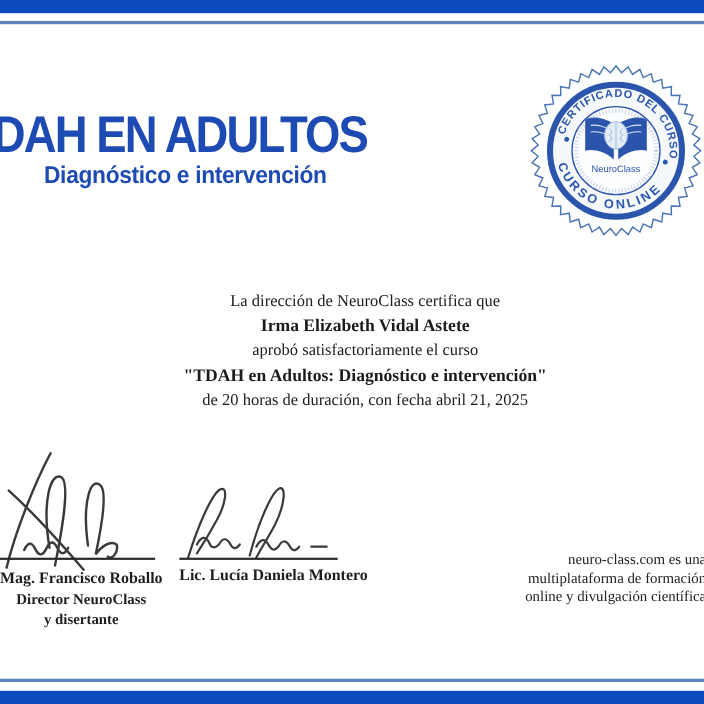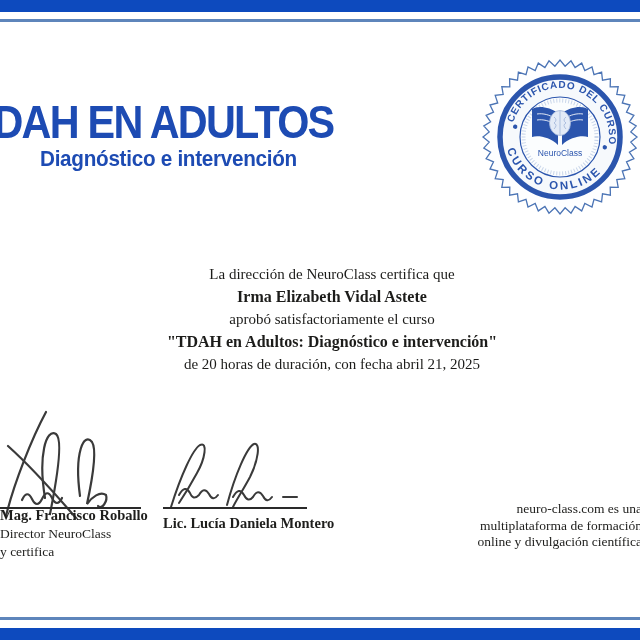--- a/index.html
+++ b/index.html
@@ -42,24 +42,24 @@
   .body-text .b{font-weight:bold;font-size:16px;}
 
   .sig-line{position:absolute;height:2px;background:#2a2a2a;}
   .sig-line.left{left:0;top:507px;width:141px;}
   .sig-line.right{left:163px;top:507px;width:144px;}
   .sig-scrawl{position:absolute;pointer-events:none;}
   .sig-scrawl.left{left:-6px;top:398px;}
   .sig-scrawl.right{left:165px;top:433px;}
 
   .sig-block{position:absolute;color:#1e1e1c;}
-  .sig-block.left{left:0;top:506px;}
+  .sig-block.left{left:0;top:517px;text-align:center;}
   .sig-block.right{left:163px;top:514px;}
   .sig-name{font-weight:bold;font-size:14.5px;line-height:19px;white-space:nowrap;}
-  .sig-role{font-size:13.5px;line-height:18px;white-space:nowrap;}
+  .sig-role{font-size:13.5px;line-height:18px;white-space:nowrap;font-weight:bold;}
 
   .footer-note{
     position:absolute;right:-2px;top:501px;width:240px;
     text-align:right;color:#222220;font-size:13.5px;line-height:16.5px;
     white-space:nowrap;
   }
 </style>
 </head>
 <body>
 
@@ -131,21 +131,21 @@
       <path d="M118,64 h14"></path>
     </g>
   </svg>
 
   <div class="sig-line left"></div>
   <div class="sig-line right"></div>
 
   <div class="sig-block left">
     <div class="sig-name">Mag. Francisco Roballo</div>
     <div class="sig-role">Director NeuroClass</div>
-    <div class="sig-role">y certifica</div>
+    <div class="sig-role">y disertante</div>
   </div>
 
   <div class="sig-block right">
     <div class="sig-name">Lic. Lucía Daniela Montero</div>
   </div>
 
   <div class="footer-note">
     <div>neuro-class.com es una</div>
     <div>multiplataforma de formación</div>
     <div>online y divulgación científica</div>

